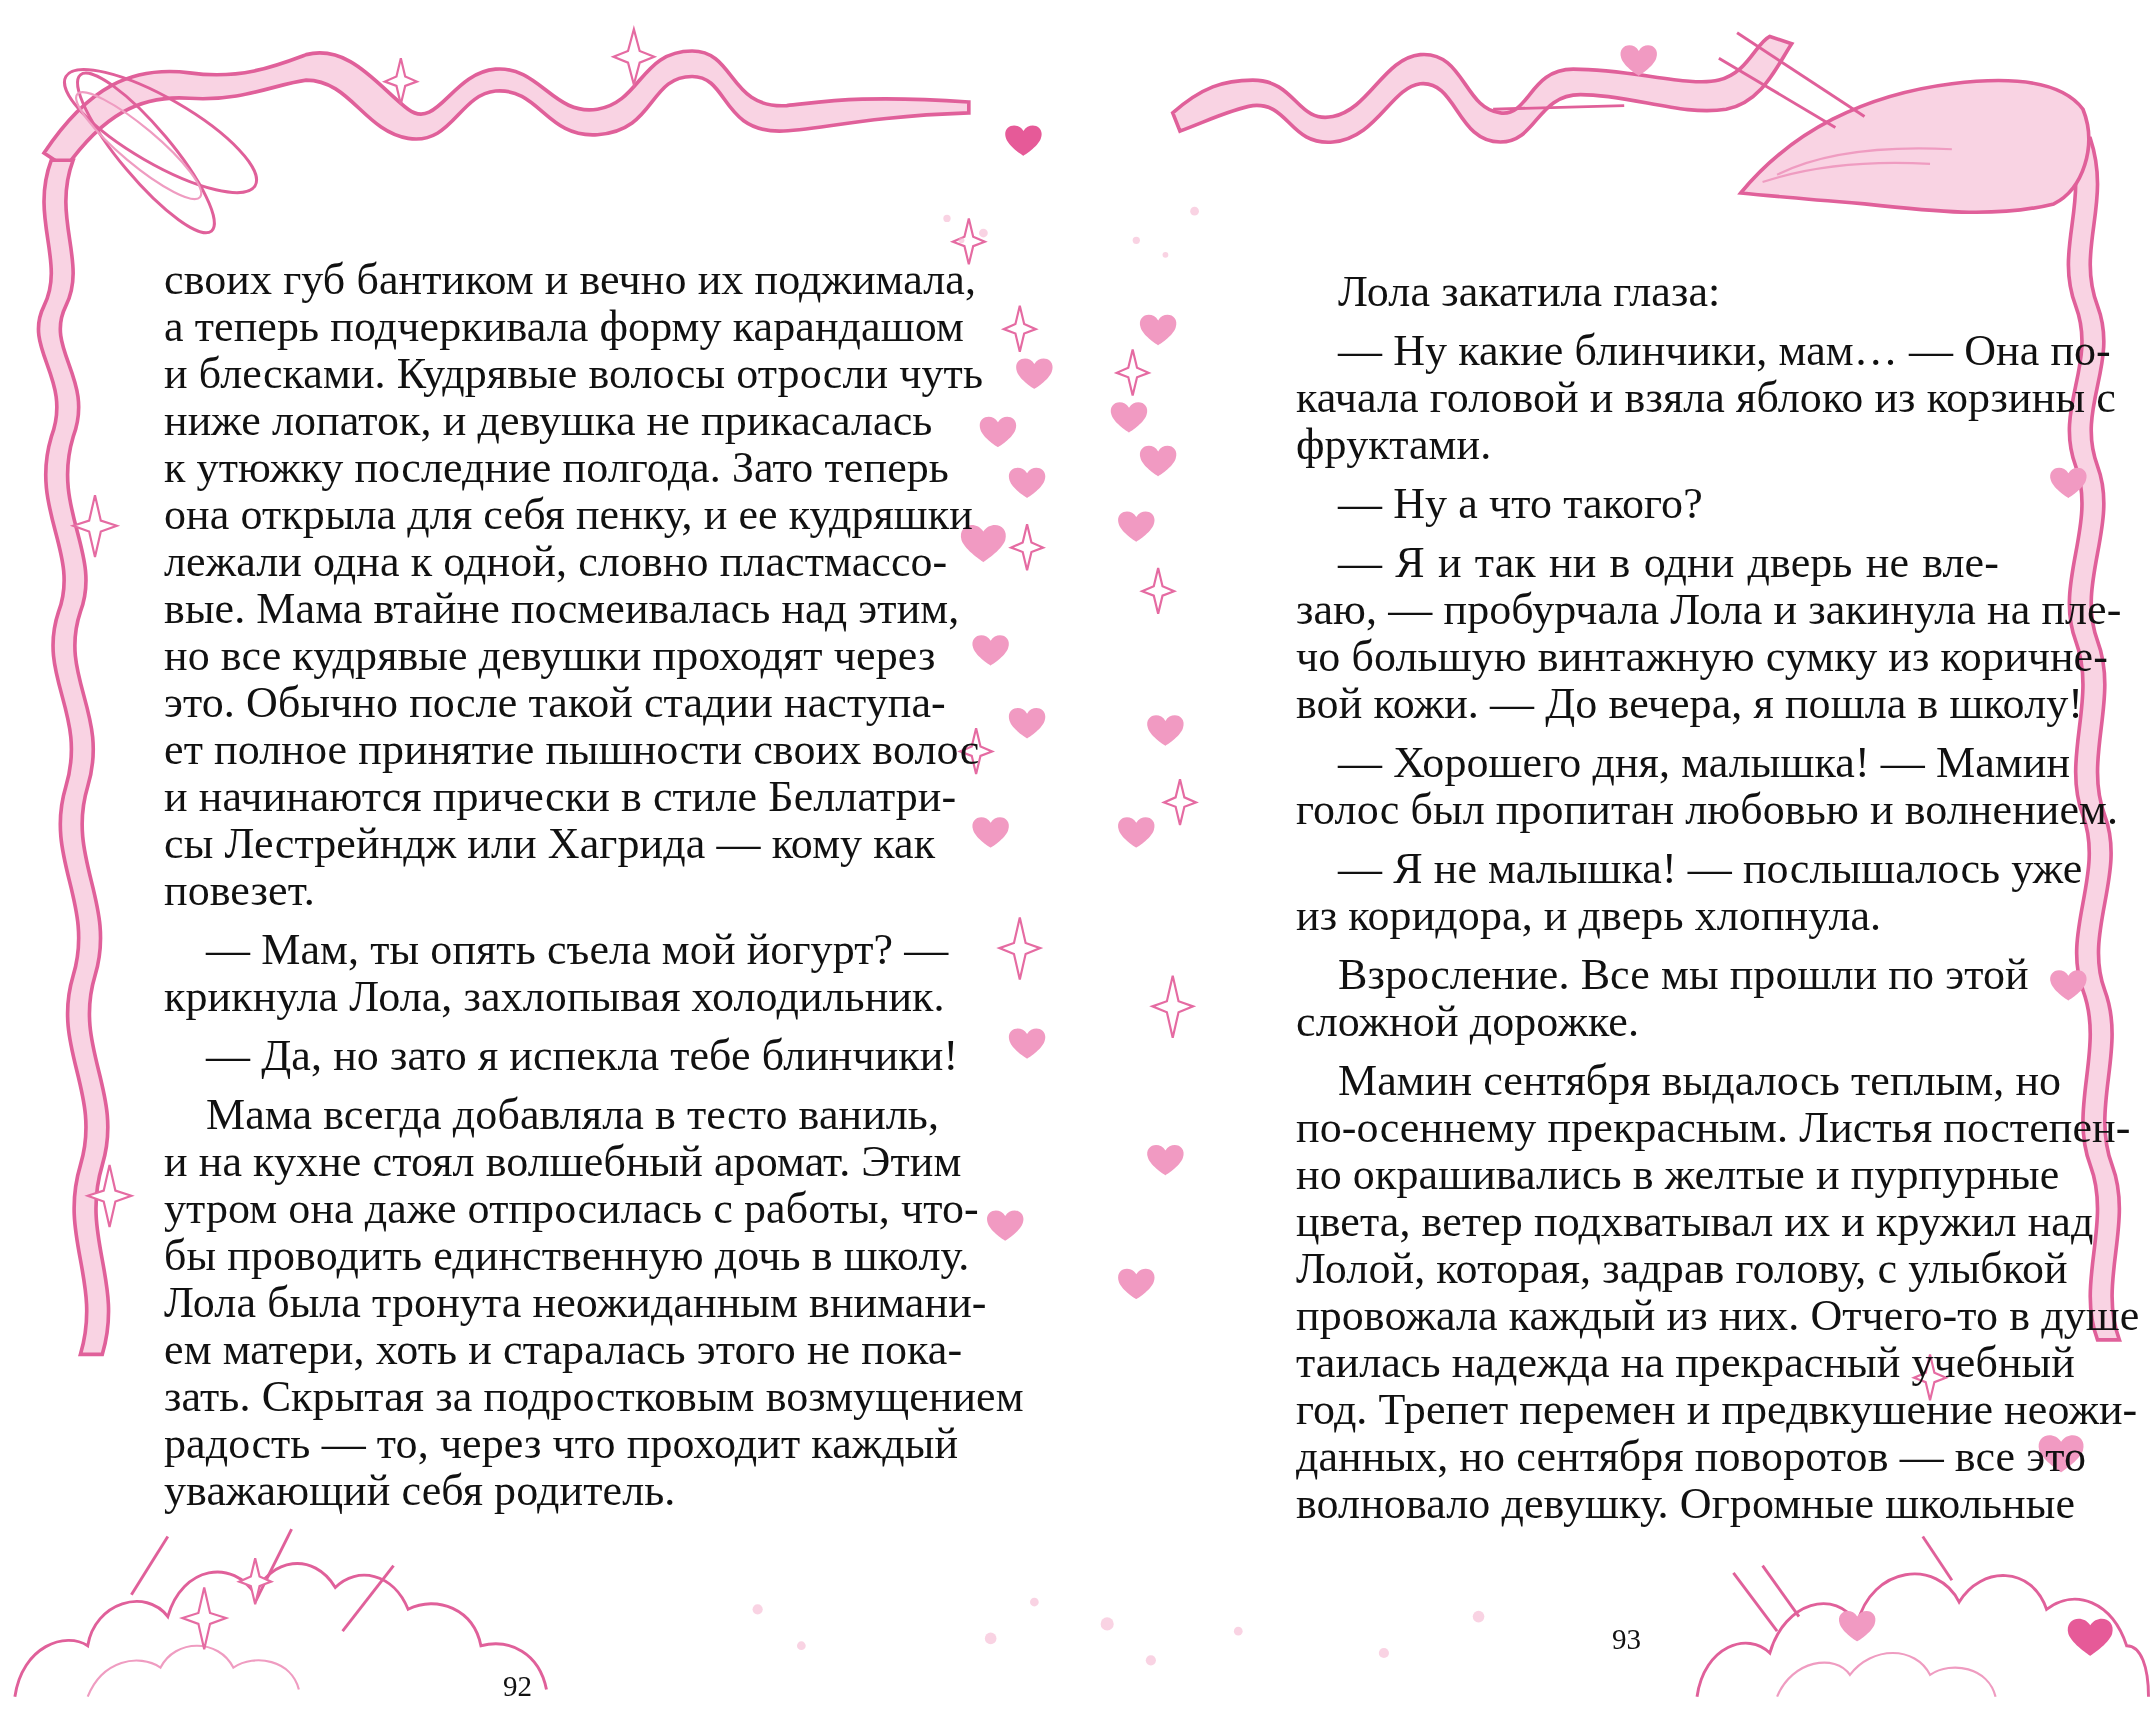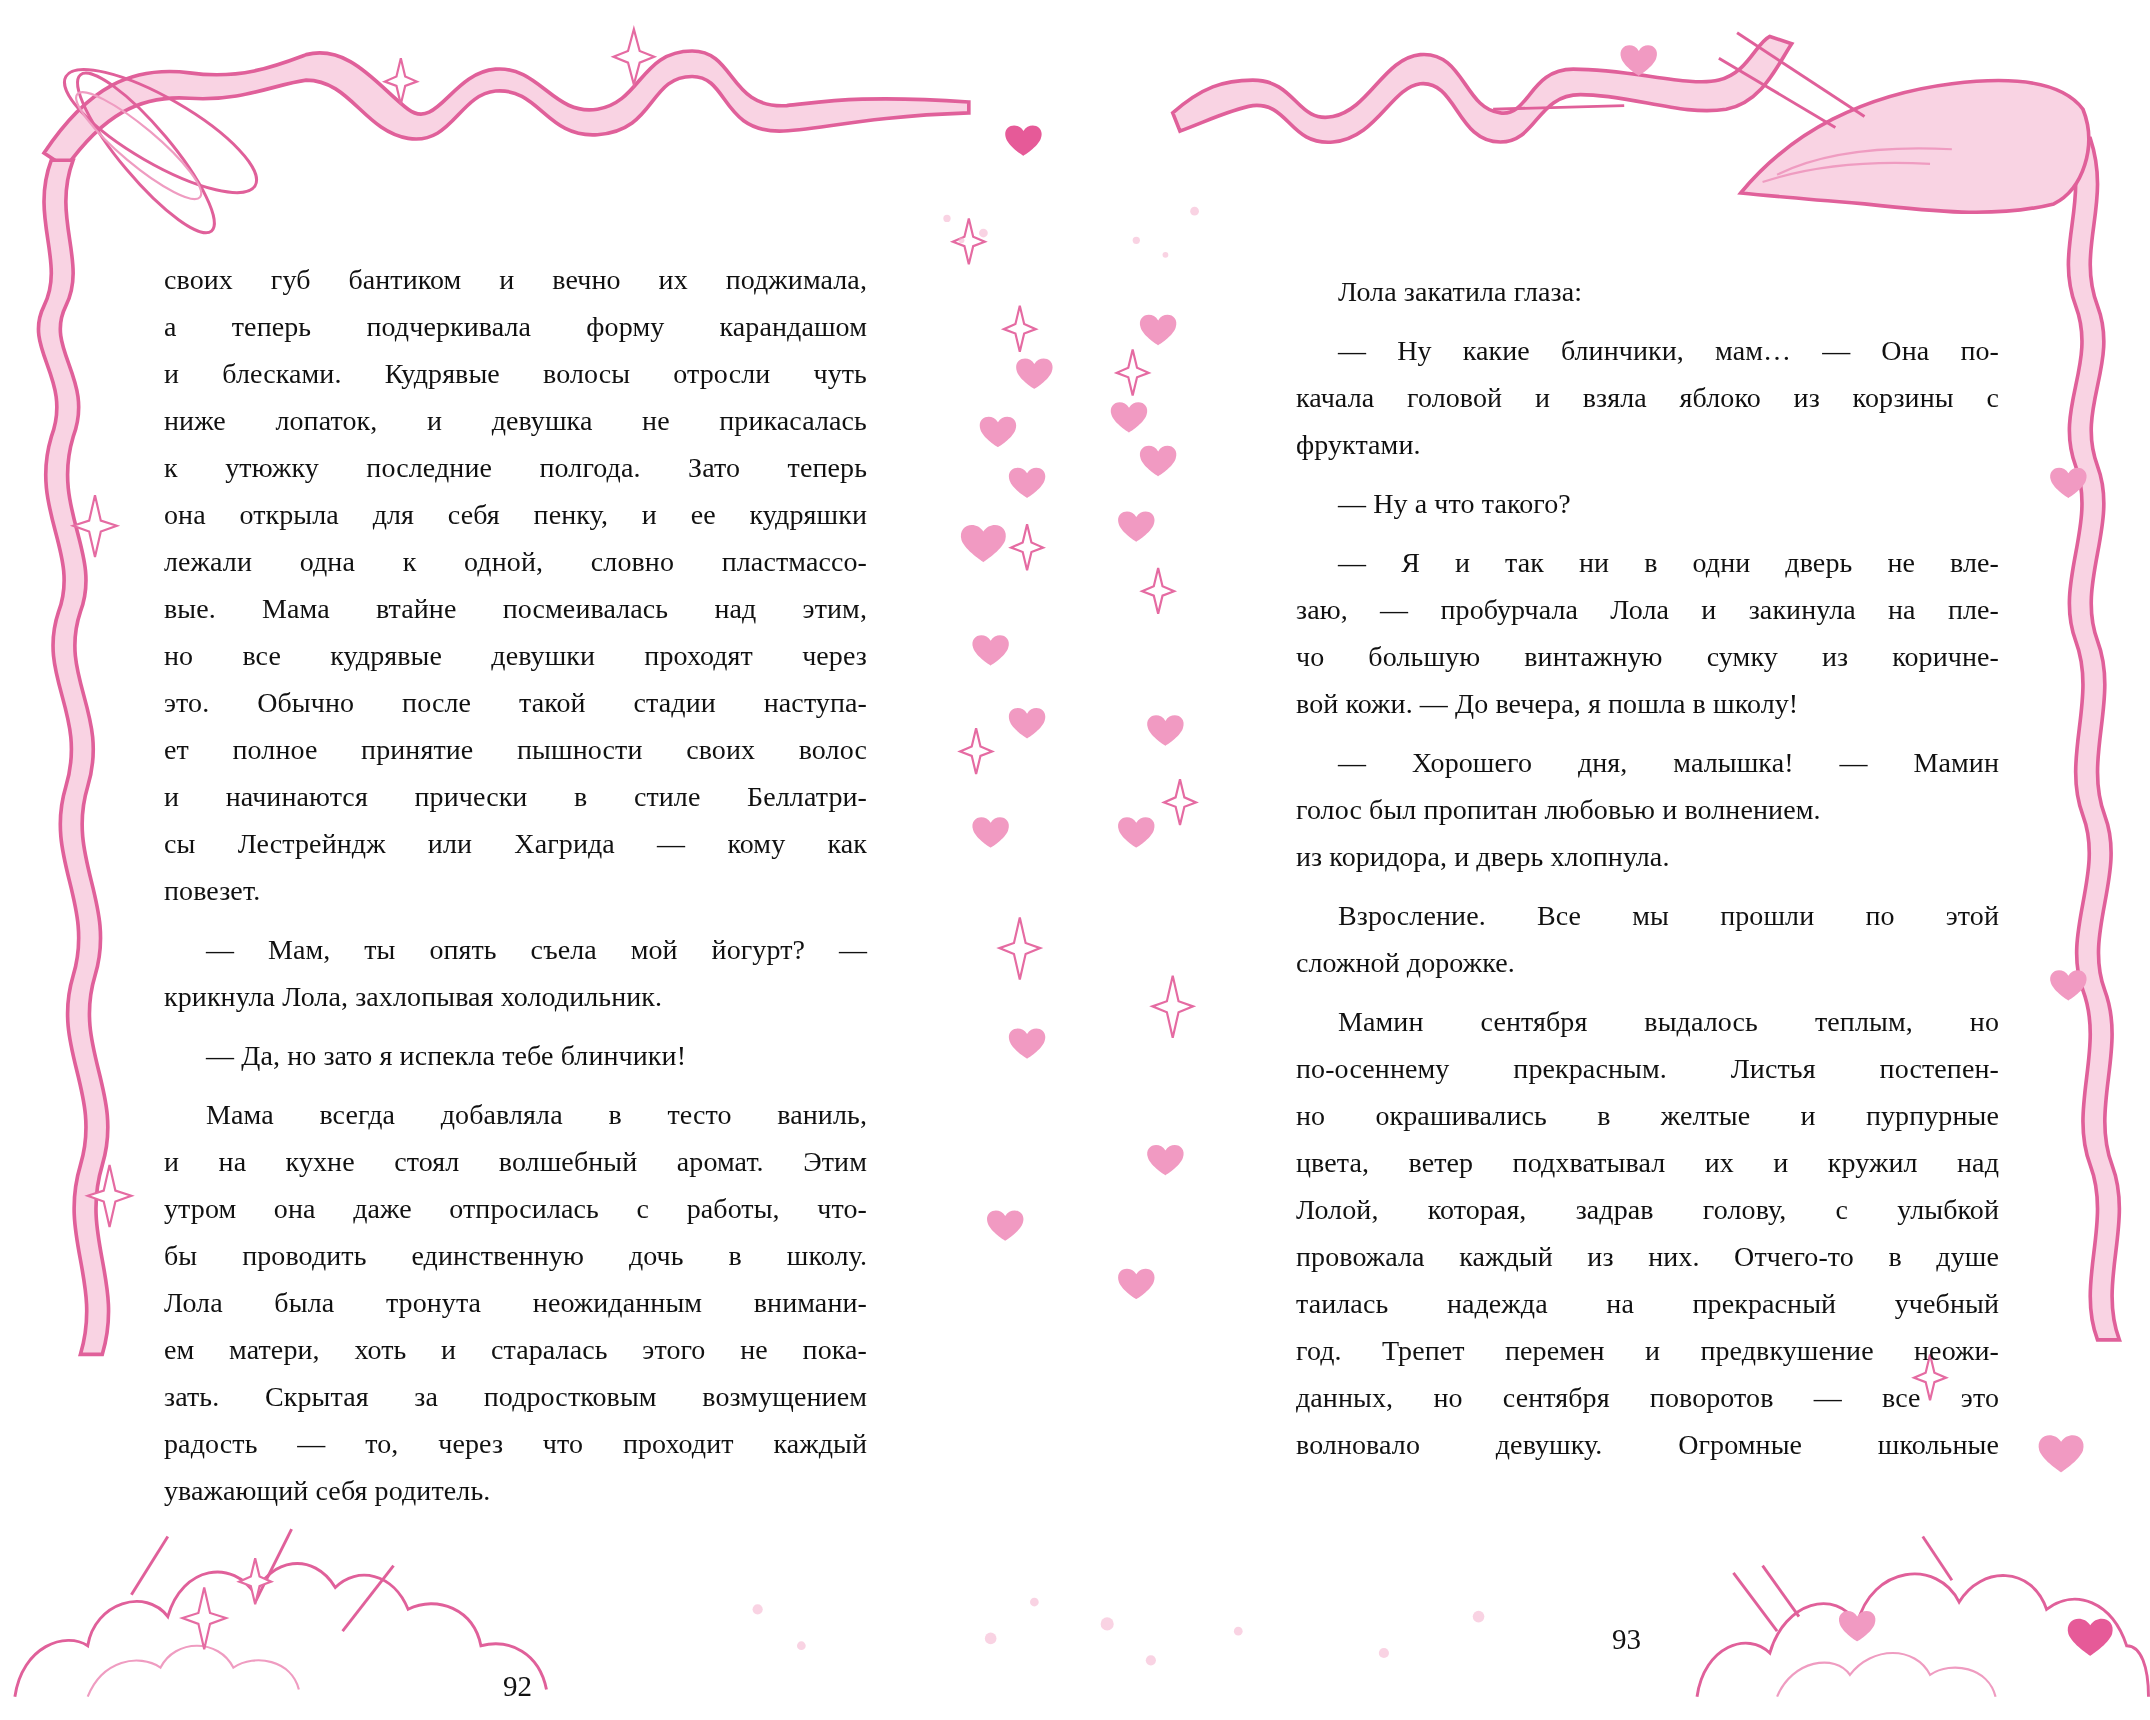--- a/index.html
+++ b/index.html
@@ -1,21 +1,21 @@
 <!DOCTYPE html>
 <html style="font-size:11.7px"><head>
 <meta charset="utf-8">
 <style>
   html, body { margin:0; padding:0; background:#ffffff; }
   body { width:2151px; height:1720px; position:relative; overflow:hidden; font-family:"Liberation Serif","DejaVu Serif",serif; color:#111; }
   .spread { position:absolute; left:0; top:0; width:2151px; height:1720px; }
   .page { position:absolute; top:0; height:1720px; }
   .page-left { left:0; width:1075px; }
   .page-right { left:1075px; width:1076px; }
-  .text-block { position:absolute; top:256px; width:703px; font-size:28px; line-height:47px; text-align:justify; letter-spacing:0.1px; }
+  .text-block { position:absolute; top:256px; width:703px; font-size:44px; line-height:47px; text-align:justify; letter-spacing:0.1px; }
   .page-left .text-block { left:164px; }
   .page-right .text-block { left:221px; }
   .line { display:block; white-space:nowrap; text-align-last:justify; height:47px; }
   .line.last { text-align-last:left; }
   .line.indent { padding-left:42px;margin-top:12px; }
   .page-number { position:absolute; top:1623px; font-size:29px; }
   .page-left .page-number { left:503px;margin-top:47px; }
   .page-right .page-number { left:537px; }
   .deco { position:absolute; pointer-events:none; }
   .ribbon-fill { fill:#f9d3e3; stroke:#e0609a; stroke-width:5; }
@@ -171,20 +171,21 @@
         <span class="line indent">— Ну какие блинчики, мам… — Она по-</span>
         <span class="line">качала головой и взяла яблоко из корзины с</span>
         <span class="line last">фруктами.</span>
         <span class="line indent last">— Ну а что такого?</span>
         <span class="line indent">— Я и так ни в одни дверь не вле-</span>
         <span class="line">заю, — пробурчала Лола и закинула на пле-</span>
         <span class="line">чо большую винтажную сумку из коричне-</span>
         <span class="line last">вой кожи. — До вечера, я пошла в школу!</span>
         <span class="line indent">— Хорошего дня, малышка! — Мамин</span>
         <span class="line last">голос был пропитан любовью и волнением.</span>
+        <span class="line indent">— Я не малышка! — послышалось уже</span>
         <span class="line last">из коридора, и дверь хлопнула.</span>
         <span class="line indent">Взросление. Все мы прошли по этой</span>
         <span class="line last">сложной дорожке.</span>
         <span class="line indent">Мамин сентября выдалось теплым, но</span>
         <span class="line">по-осеннему прекрасным. Листья постепен-</span>
         <span class="line">но окрашивались в желтые и пурпурные</span>
         <span class="line">цвета, ветер подхватывал их и кружил над</span>
         <span class="line">Лолой, которая, задрав голову, с улыбкой</span>
         <span class="line">провожала каждый из них. Отчего-то в душе</span>
         <span class="line">таилась надежда на прекрасный учебный</span>

